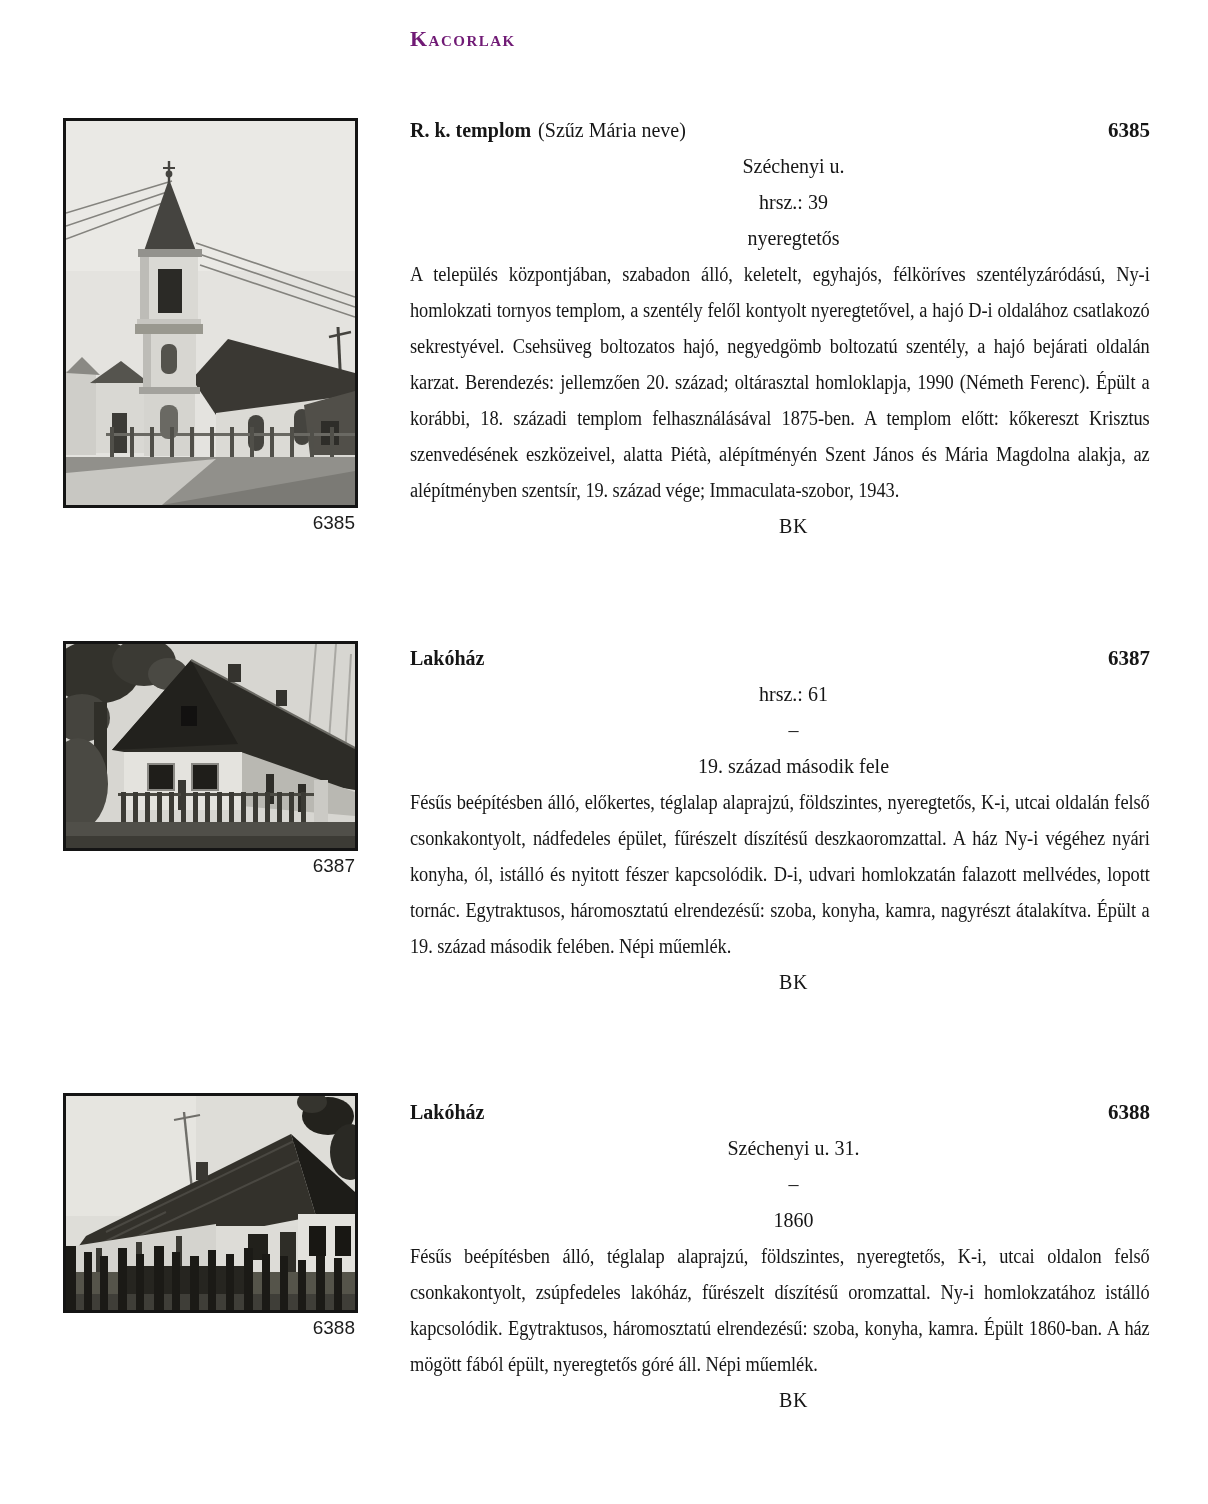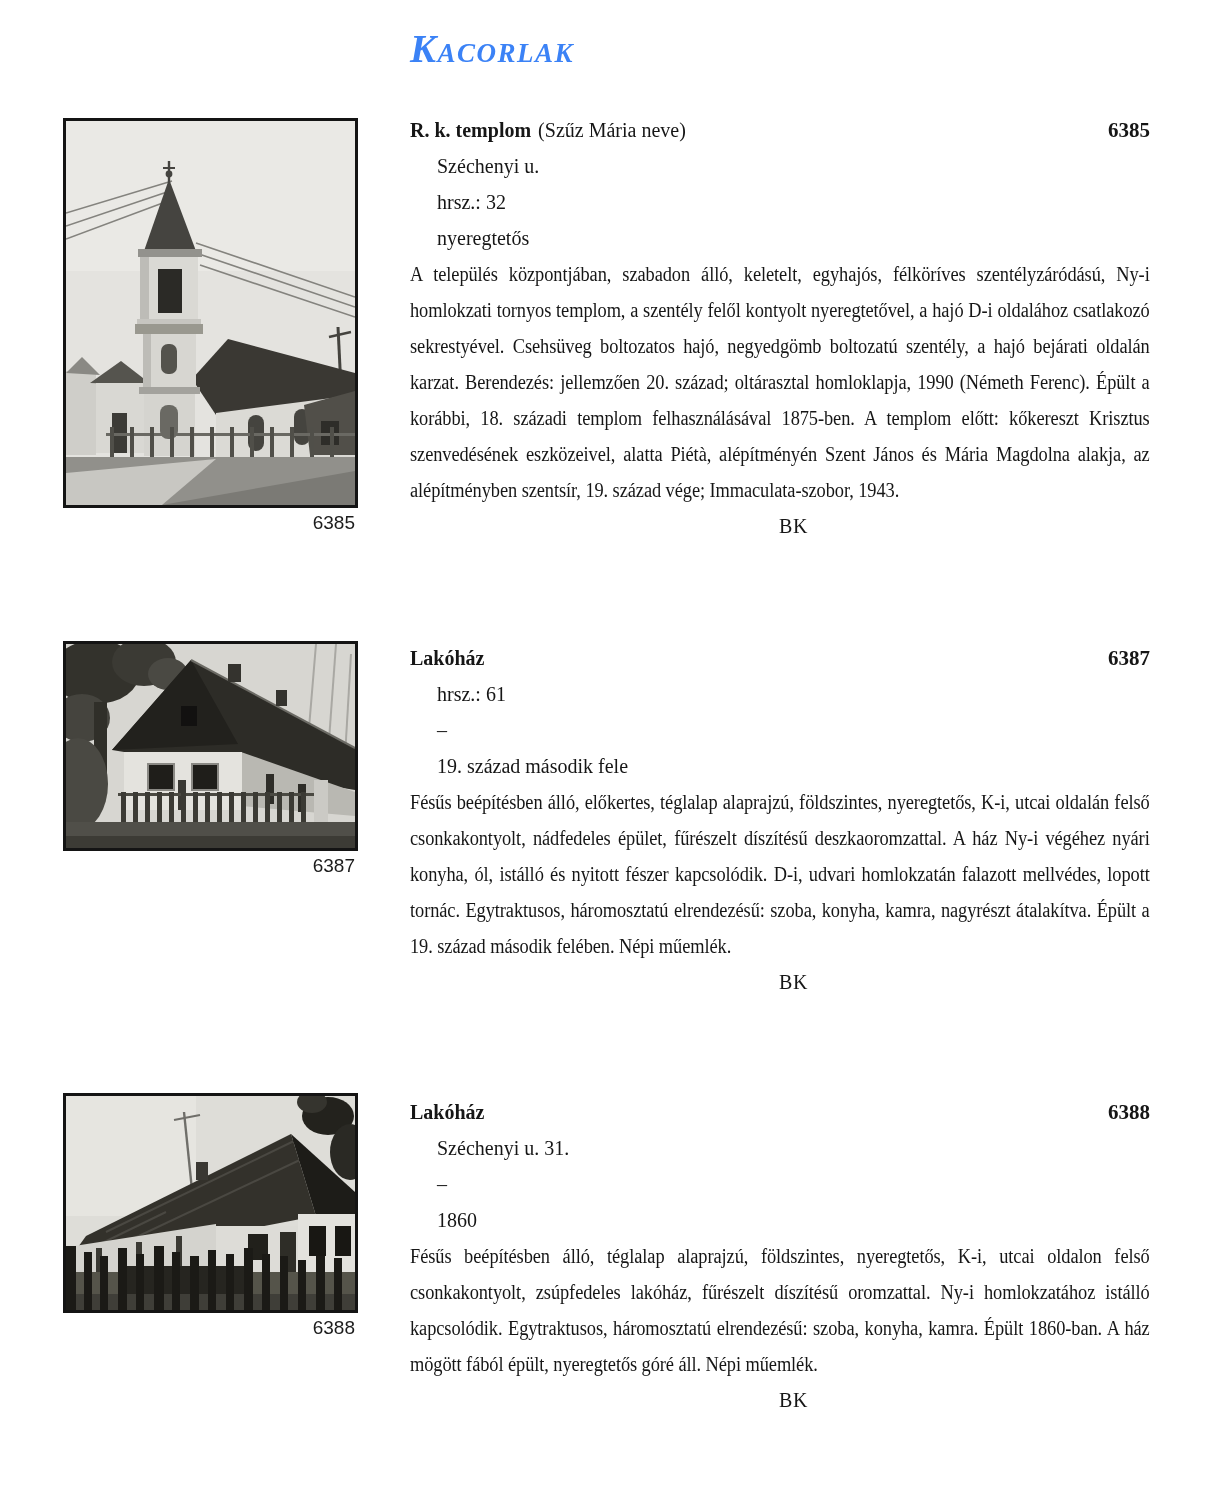--- a/index.html
+++ b/index.html
@@ -11,26 +11,25 @@
     margin: 0 auto;
     background: #ffffff;
     color: #161616;
     font-family: "Liberation Serif", "DejaVu Serif", serif;
     overflow: hidden;
   }
   .page-title {
     position: absolute;
     left: 410px;
     top: 26px;
-    font-size: 39px;
+    font-size: 22px;
     font-weight: bold;
     font-variant: small-caps;
     letter-spacing: 1.5px;
-    color: #3b82f6;
-    font-style: italic;
+    color: #701a75;
   }
   
   .photo-figure { position: absolute; left: 63px; width: 295px; }
   .photo {
     border: 3px solid #141414;
     background: #d8d7d3;
     line-height: 0;
   }
   .photo svg { display: block; }
   .photo-caption {
@@ -52,21 +51,21 @@
   }
   .entry-head {
     display: flex;
     justify-content: space-between;
     align-items: baseline;
     gap: 24px;
   }
   .entry-name { font-weight: bold; }
   .entry-name-note { margin-left: 0.35em; }
   .entry-number { font-weight: bold; font-size: 21px; }
-  .detail { padding-left: 27px; }
+  .detail { padding-left: 27px; text-align: center; }
   .description {
     width: 804px;
     transform: scaleX(0.92);
     transform-origin: 0 0;
     text-align: justify;
     letter-spacing: -0.1px;
   }
   .signature { padding-left: 27px; letter-spacing: 0.5px; text-align: center; }
 </style>
 </head>
@@ -281,21 +280,21 @@
   </figure>
 
   <section class="entry" style="top:112px">
     <header class="entry-head">
       <div>
         <span class="entry-name">R. k. templom</span><span class="entry-name-note">(Szűz Mária neve)</span>
       </div>
       <div class="entry-number">6385</div>
     </header>
     <div class="detail">Széchenyi u.</div>
-    <div class="detail">hrsz.: 32</div>
+    <div class="detail">hrsz.: 39</div>
     <div class="detail">nyeregtetős</div>
     <p class="description">A település központjában, szabadon álló, keletelt, egyhajós, félköríves szentélyzáródású, Ny-i homlokzati tornyos templom, a szentély felől kontyolt nyeregtetővel, a hajó D-i oldalához csatlakozó sekrestyével. Csehsüveg boltozatos hajó, negyedgömb boltozatú szentély, a hajó bejárati oldalán karzat. Berendezés: jellemzően 20. század; oltárasztal homloklapja, 1990 (Németh Ferenc). Épült a korábbi, 18. századi templom felhasználásával 1875-ben. A templom előtt: kőkereszt Krisztus szenvedésének eszközeivel, alatta Piétà, alépítményén Szent János és Mária Magdolna alakja, az alépítményben szentsír, 19. század vége; Immaculata-szobor, 1943.</p>
     <div class="signature">BK</div>
   </section>
 
   <section class="entry" style="top:640px">
     <header class="entry-head">
       <div>
         <span class="entry-name">Lakóház</span><span class="entry-name-note"></span>
       </div>

